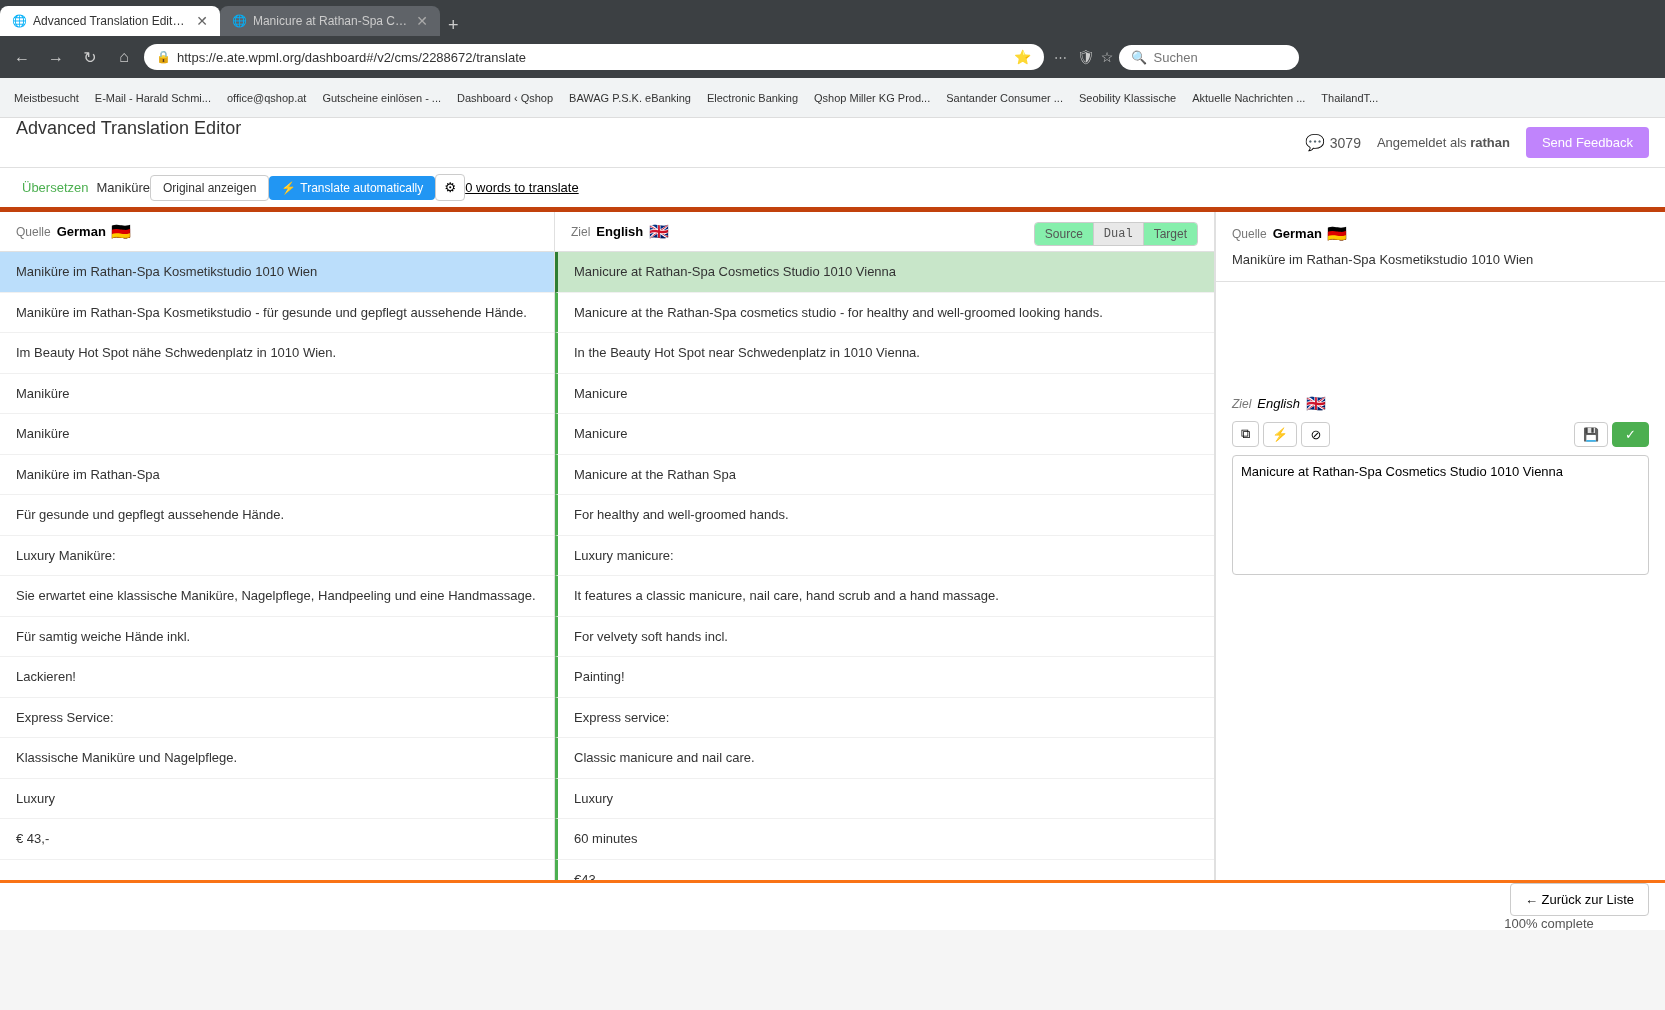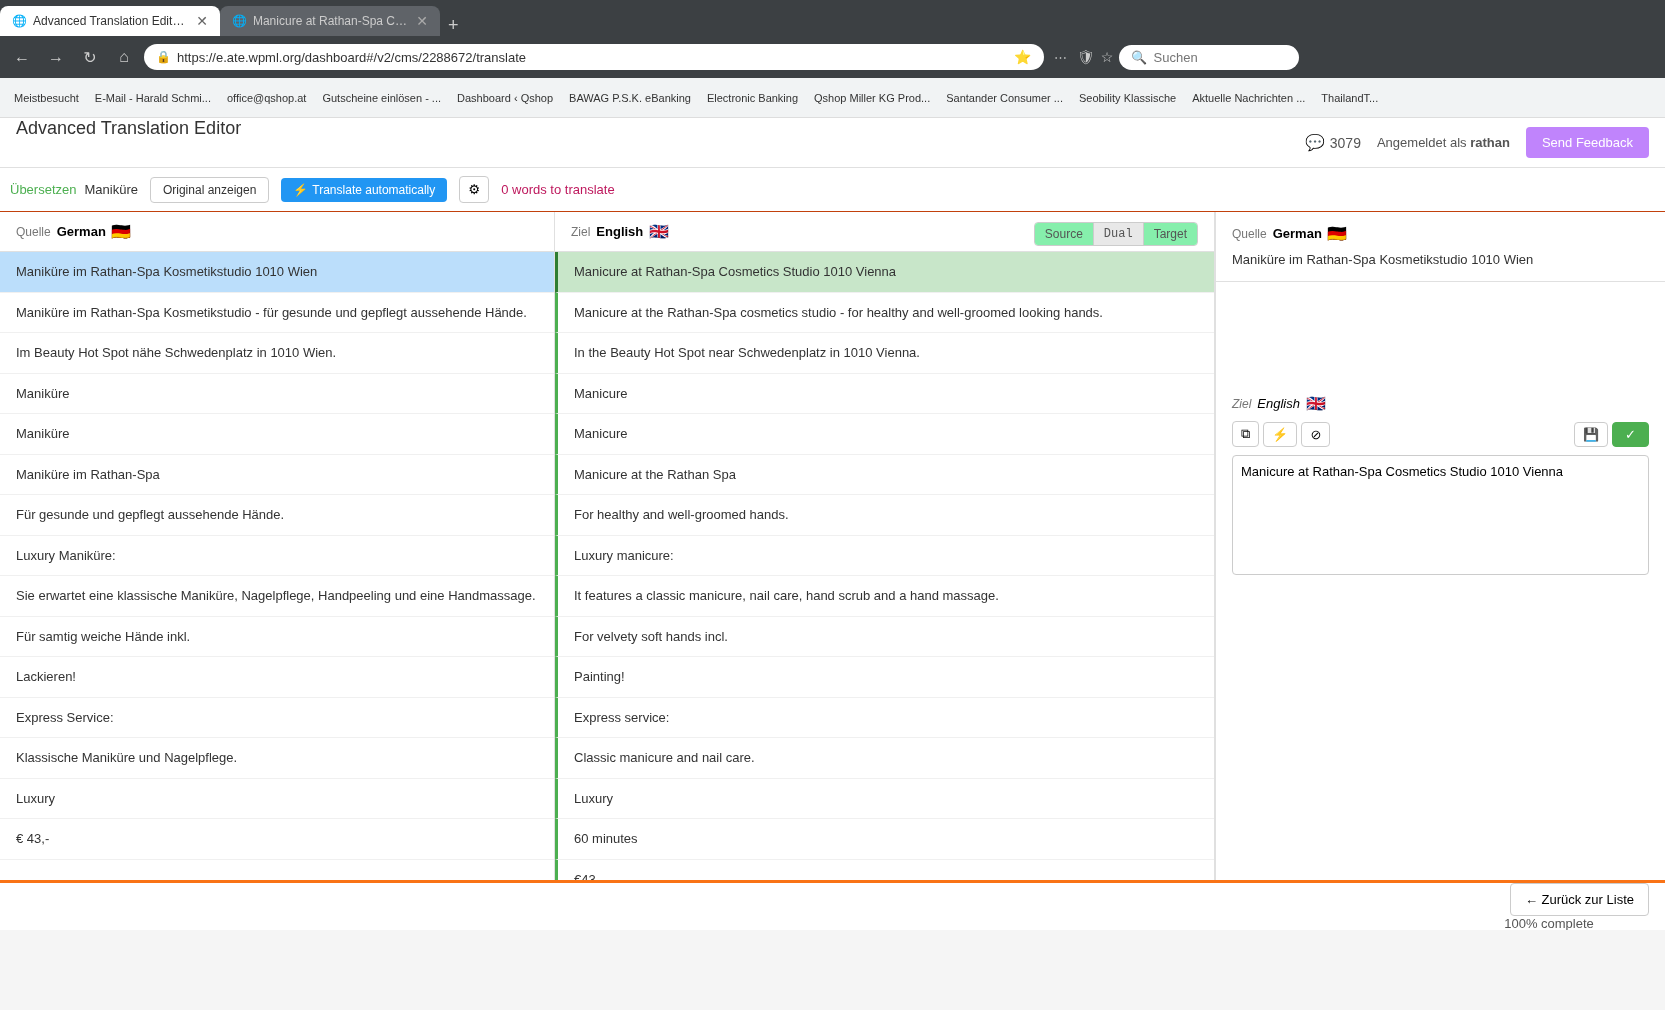--- a/index.html
+++ b/index.html
@@ -29,28 +29,28 @@
 
     
     .app-header { background: #fff; border-bottom: 1px solid #e0e0e0; padding: 0 16px; display: flex; height: 50px; }
     .app-title { font-size: 18px; color: #333; font-weight: normal; flex: 1; }
     .header-right { display: flex; align-items: center; gap: 16px; }
     .credit-count { display: flex; align-items: center; gap: 4px; color: #555; font-size: 14px; }
     .logged-in { font-size: 13px; color: #555; }
     .send-feedback-btn { background: #c084fc; color: #fff; border: none; padding: 8px 16px; border-radius: 4px; cursor: pointer; font-size: 13px; }
 
     
-    .toolbar { background: #fff; border-bottom: 1px solid #c2410c; padding: 6px 10px; display: flex; align-items: center; gap: 12px; height: 44px; }
+    .toolbar { background: #fff; border-bottom: 5px solid #c2410c; padding: 6px 22px; display: flex; align-items: center; height: 44px; }
     .toolbar-left { display: flex; align-items: center; gap: 8px; }
     .translate-link { color: #4caf50; font-size: 13px; text-decoration: none; cursor: pointer; }
     .toolbar-label { font-size: 13px; color: #333; }
     .btn-outline { border: 1px solid #ccc; background: #fff; padding: 5px 12px; border-radius: 4px; cursor: pointer; font-size: 12px; color: #333; }
     .btn-auto-translate { background: #2196f3; color: #fff; border: none; padding: 5px 12px; border-radius: 4px; cursor: pointer; font-size: 12px; display: flex; align-items: center; gap: 4px; }
     .btn-gear { border: 1px solid #ccc; background: #fff; padding: 5px 8px; border-radius: 4px; cursor: pointer; }
-    .words-count { font-size: 13px; color: #be185d; }
+    .words-count { font-size: 13px; color: #000000; text-decoration: underline; }
 
     
     .view-toggle { display: flex; gap: 0; border: 1px solid #ccc; border-radius: 4px; overflow: hidden; position: absolute; top: 10px; right: 16px; }
     .view-btn { padding: 4px 10px; background: #86efac; border: none; cursor: pointer; font-size: 12px; color: #555; border-right: 1px solid #ccc; }
     .view-btn:last-child { border-right: none; }
     .view-btn.active { background: #e8e8e8; font-family: Liberation Mono, monospace; }
 
     
     .right-panel { width: 450px; background: #fff; border-left: 1px solid #e0e0e0; display: flex; flex-direction: column; overflow: hidden; }
     .right-source { padding: 12px 16px; border-bottom: 1px solid #e0e0e0; flex: 0 0 auto; }

